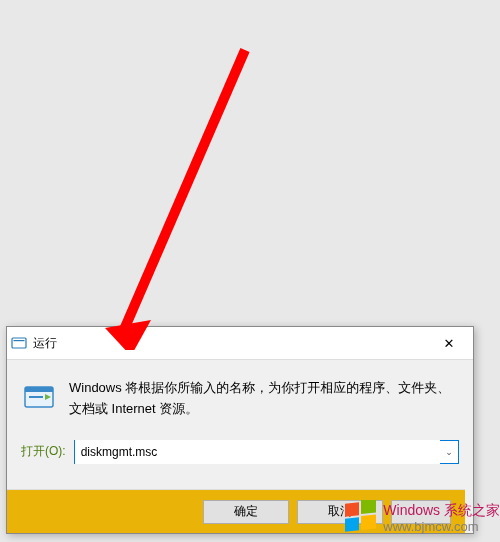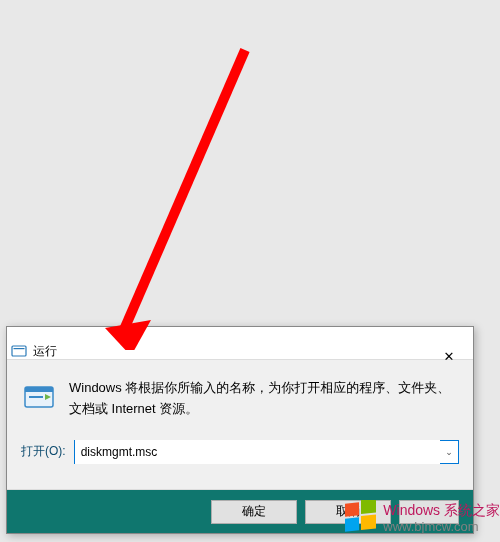--- a/index.html
+++ b/index.html
@@ -27,21 +27,21 @@
       height: 208px;
       background: #f0f0f0;
       border: 1px solid #888;
       box-shadow: 2px 2px 8px rgba(0,0,0,0.25);
     }
     .titlebar {
       height: 28px;
       background: #fff;
       border-bottom: 1px solid #ddd;
       display: flex;
-      align-items: flex-start;
+      align-items: center;
       padding: 16px 4px;
     }
     .titlebar-icon {
       width: 16px;
       height: 16px;
       margin-right: 6px;
       display: flex;
       align-items: center;
       justify-content: center;
     }
@@ -81,21 +81,21 @@
       line-height: 1.6;
     }
     .input-row {
       display: flex;
       align-items: center;
       gap: 8px;
       margin-bottom: 22px;
     }
     .input-label {
       font-size: 12px;
-      color: #0c4a6e;
+      color: #4d7c0f;
       white-space: nowrap;
     }
     .combo-wrap {
       flex: 1;
       position: relative;
       border: 1px solid #0078d7;
       background: #fff;
       height: 24px;
       display: flex;
       align-items: center;
@@ -116,23 +116,23 @@
       align-items: center;
       justify-content: center;
       color: #555;
       font-size: 9px;
       cursor: pointer;
     }
     .button-row {
       position: absolute;
       bottom: 0;
       left: 0;
-      right: 0;
+      right: 8px;
       height: 44px;
-      background: #0f766e;
+      background: #eab308;
       border-top: 1px solid #ddd;
       display: flex;
       align-items: center;
       justify-content: flex-end;
       padding-right: 14px;
       gap: 8px;
     }
     .btn {
       width: 86px;
       height: 24px;

